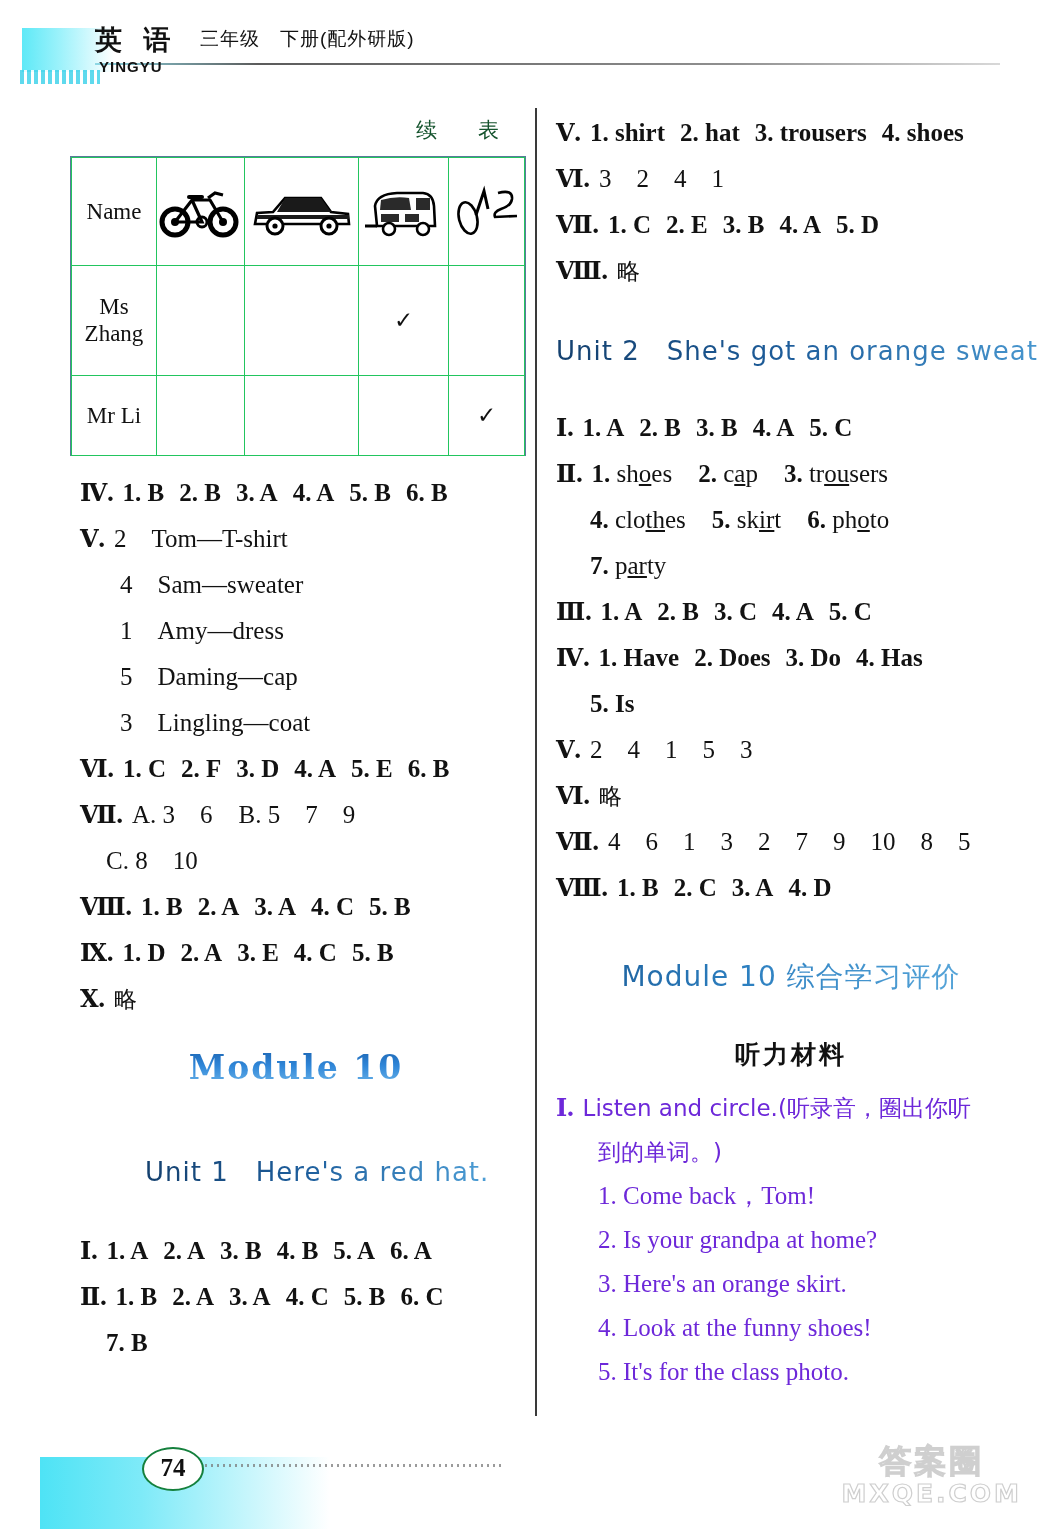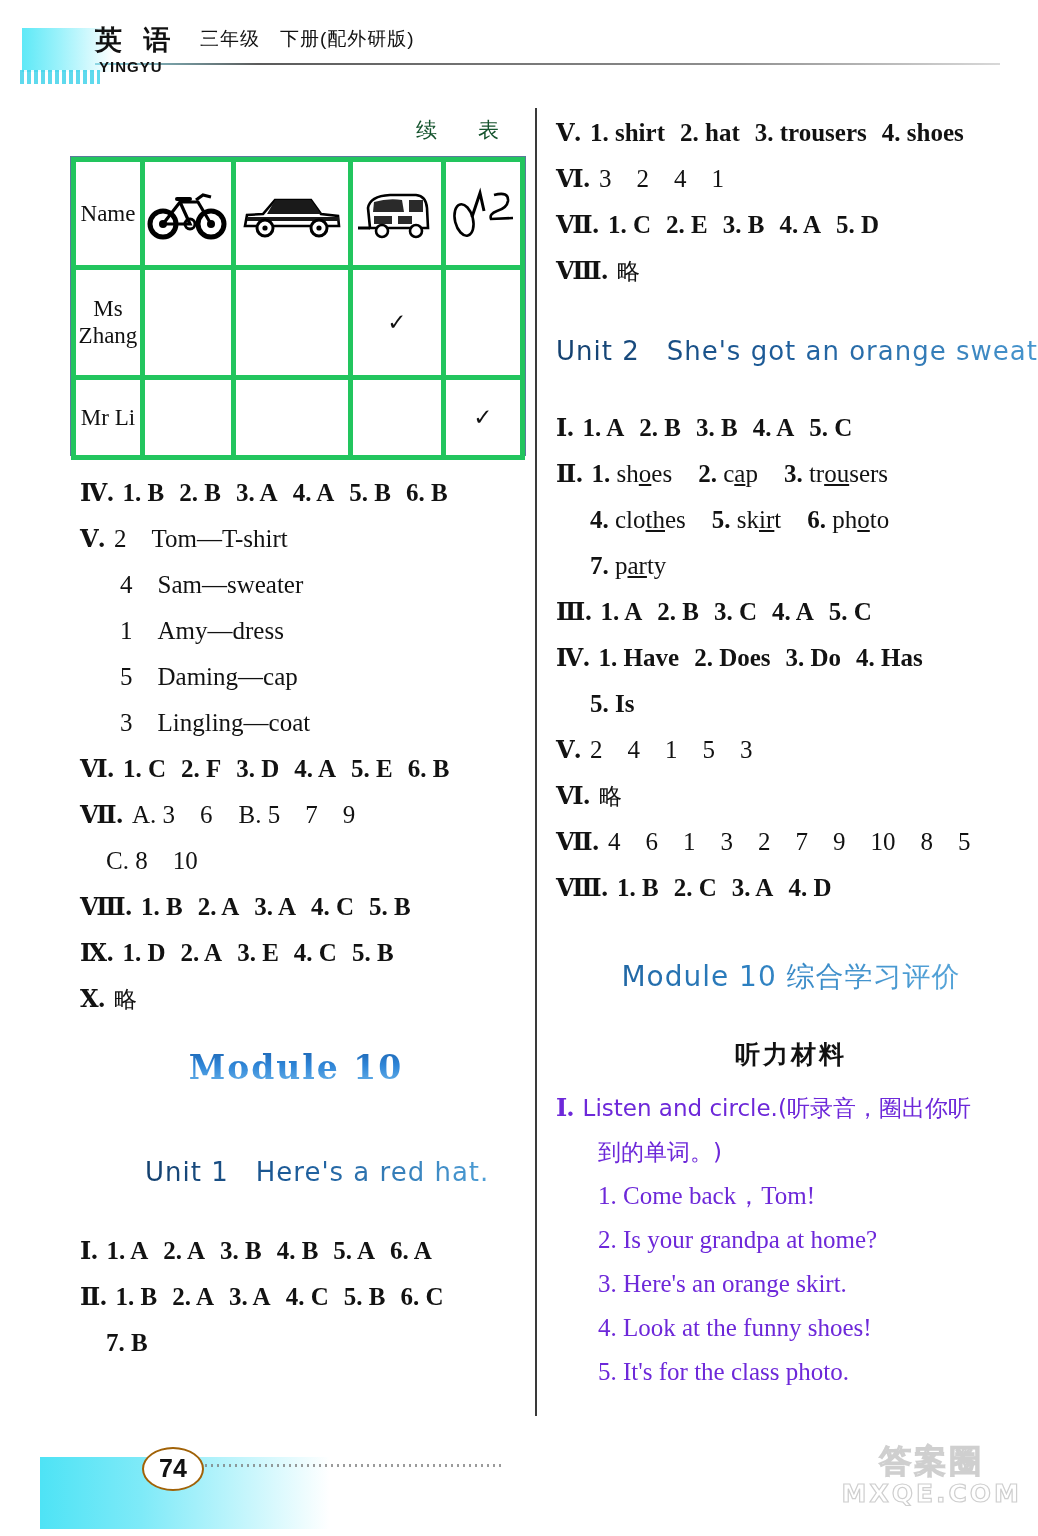--- a/index.html
+++ b/index.html
@@ -80,21 +80,21 @@
   
   .tbl{
     position:absolute;left:70px;top:156px;
     width:456px;height:300px;
     border:1.5px solid #5a7a9a;
     box-sizing:border-box;
     background:#fff;
   }
   .tbl table{width:100%;height:100%;border-collapse:collapse;}
   .tbl td{
-    border:5px solid #22c55e;
+    border:1px solid #22c55e;
     text-align:center;vertical-align:middle;
     font-family:"Liberation Serif", serif;
     font-size:23px;
     color:#111;
   }
   .tbl td.namecell{width:82px;}
   .tbl tr.r1{height:108px;}
   .tbl tr.r2{height:110px;}
   .tbl tr.r3{height:80px;}
   .nm2{line-height:1.15;}
@@ -148,23 +148,23 @@
   }
   .listen-cn{font-family:"DejaVu Sans", sans-serif;font-size:23px;}
 
   
   .ftr-swatch{
     position:absolute;left:40px;top:1457px;width:290px;height:72px;
     background:linear-gradient(90deg,#4ee3f5 0%,#7eeaf8 35%,#ffffff 100%);
   }
   .ftr-pageno{
     position:absolute;left:142px;top:1447px;
-    width:58px;height:40px;border:2px solid #a16207;border-radius:50%;
+    width:58px;height:40px;border:2px solid #15803d;border-radius:50%;
     background:#fff;
-    font-family:Liberation Sans, sans-serif;font-weight:bold;
+    font-family:Liberation Serif, serif;font-weight:bold;
     font-size:25px;line-height:38px;text-align:center;color:#111;
   }
   .ftr-dots{
     position:absolute;left:205px;top:1464px;width:300px;height:3px;
     background:repeating-linear-gradient(90deg,#7a7a7a 0px,#7a7a7a 2px,transparent 2px,transparent 6px);
     opacity:.75;
   }
   .wm{
     position:absolute;right:16px;top:1444px;
     font-family:"DejaVu Sans", sans-serif;

